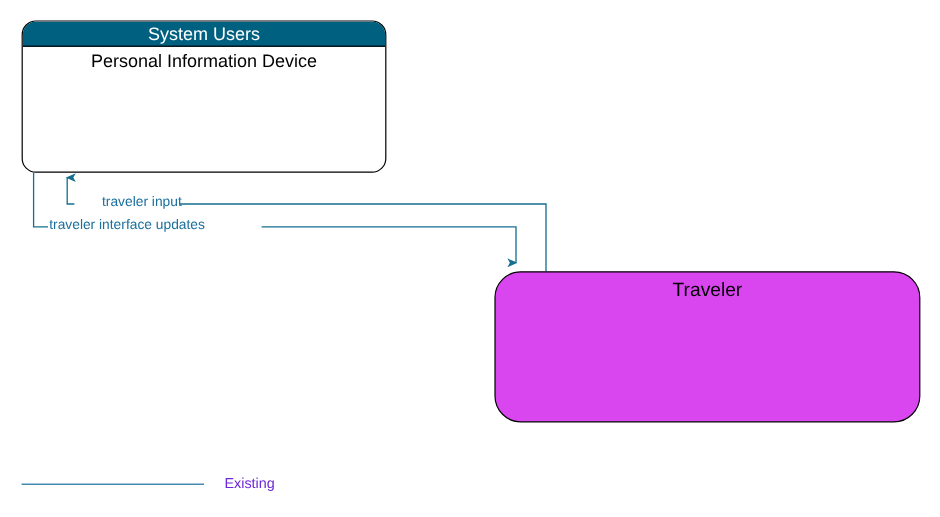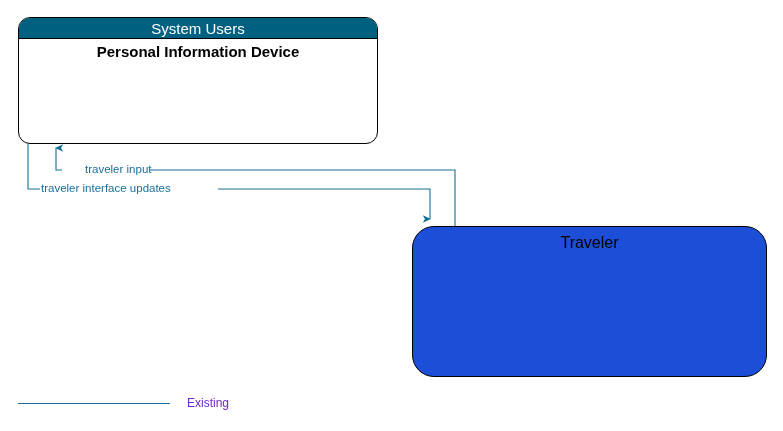--- a/index.html
+++ b/index.html
@@ -25,21 +25,21 @@
     position: absolute;
     box-sizing: border-box;
     border: 1px solid #000000;
     border-radius: 12px;
     overflow: hidden;
   }
   
   #system-users-node {
     left: 18px;
     top: 17px;
-    width: 360px;
+    width: 304px;
     height: 127px;
     background: #ffffff;
   }
   #system-users-header {
     position: absolute;
     left: 0;
     top: 0;
     width: 100%;
     height: 21px;
     background: #006080;
@@ -54,29 +54,28 @@
   #system-users-title {
     position: absolute;
     left: 0;
     top: 24px;
     width: 100%;
     text-align: center;
     color: #000000;
     font-size: 15px;
     line-height: 20px;
     white-space: nowrap;
-    font-weight: bold;
   }
   
   #traveler-node {
     left: 412px;
     top: 226px;
     width: 355px;
-    height: 151px;
-    background: #1d4ed8;
+    height: 126px;
+    background: #d946ef;
     border-radius: 22px;
   }
   #traveler-title {
     position: absolute;
     left: 0;
     top: 5px;
     width: 100%;
     text-align: center;
     color: #000000;
     font-size: 16px;

